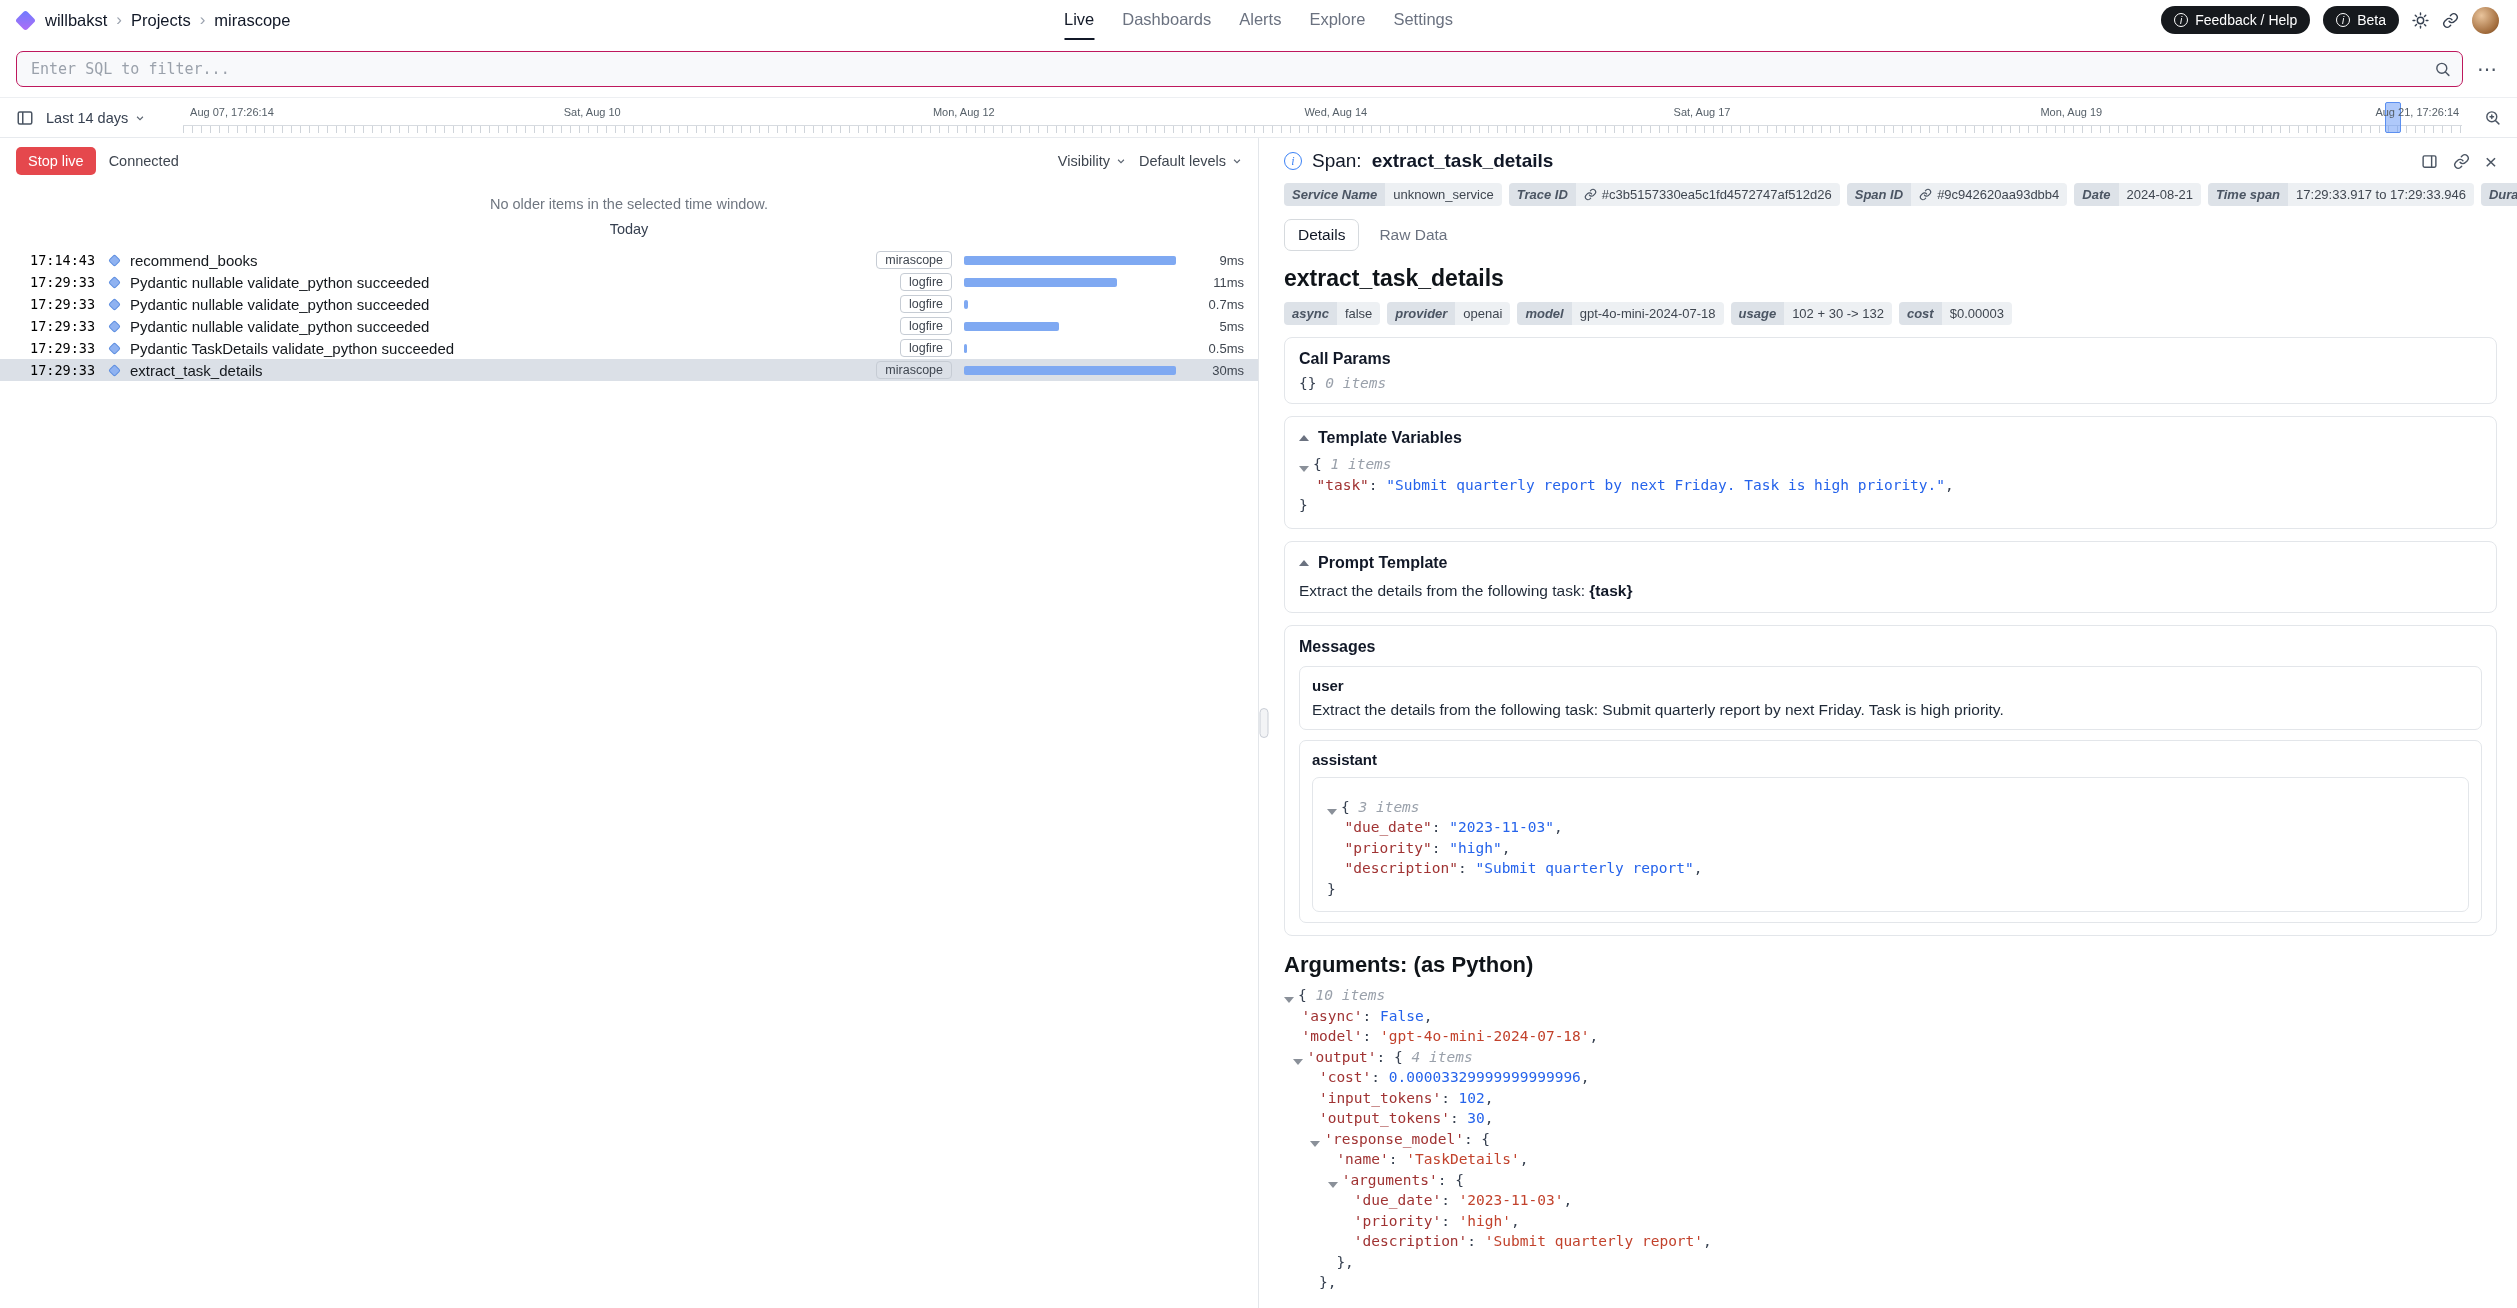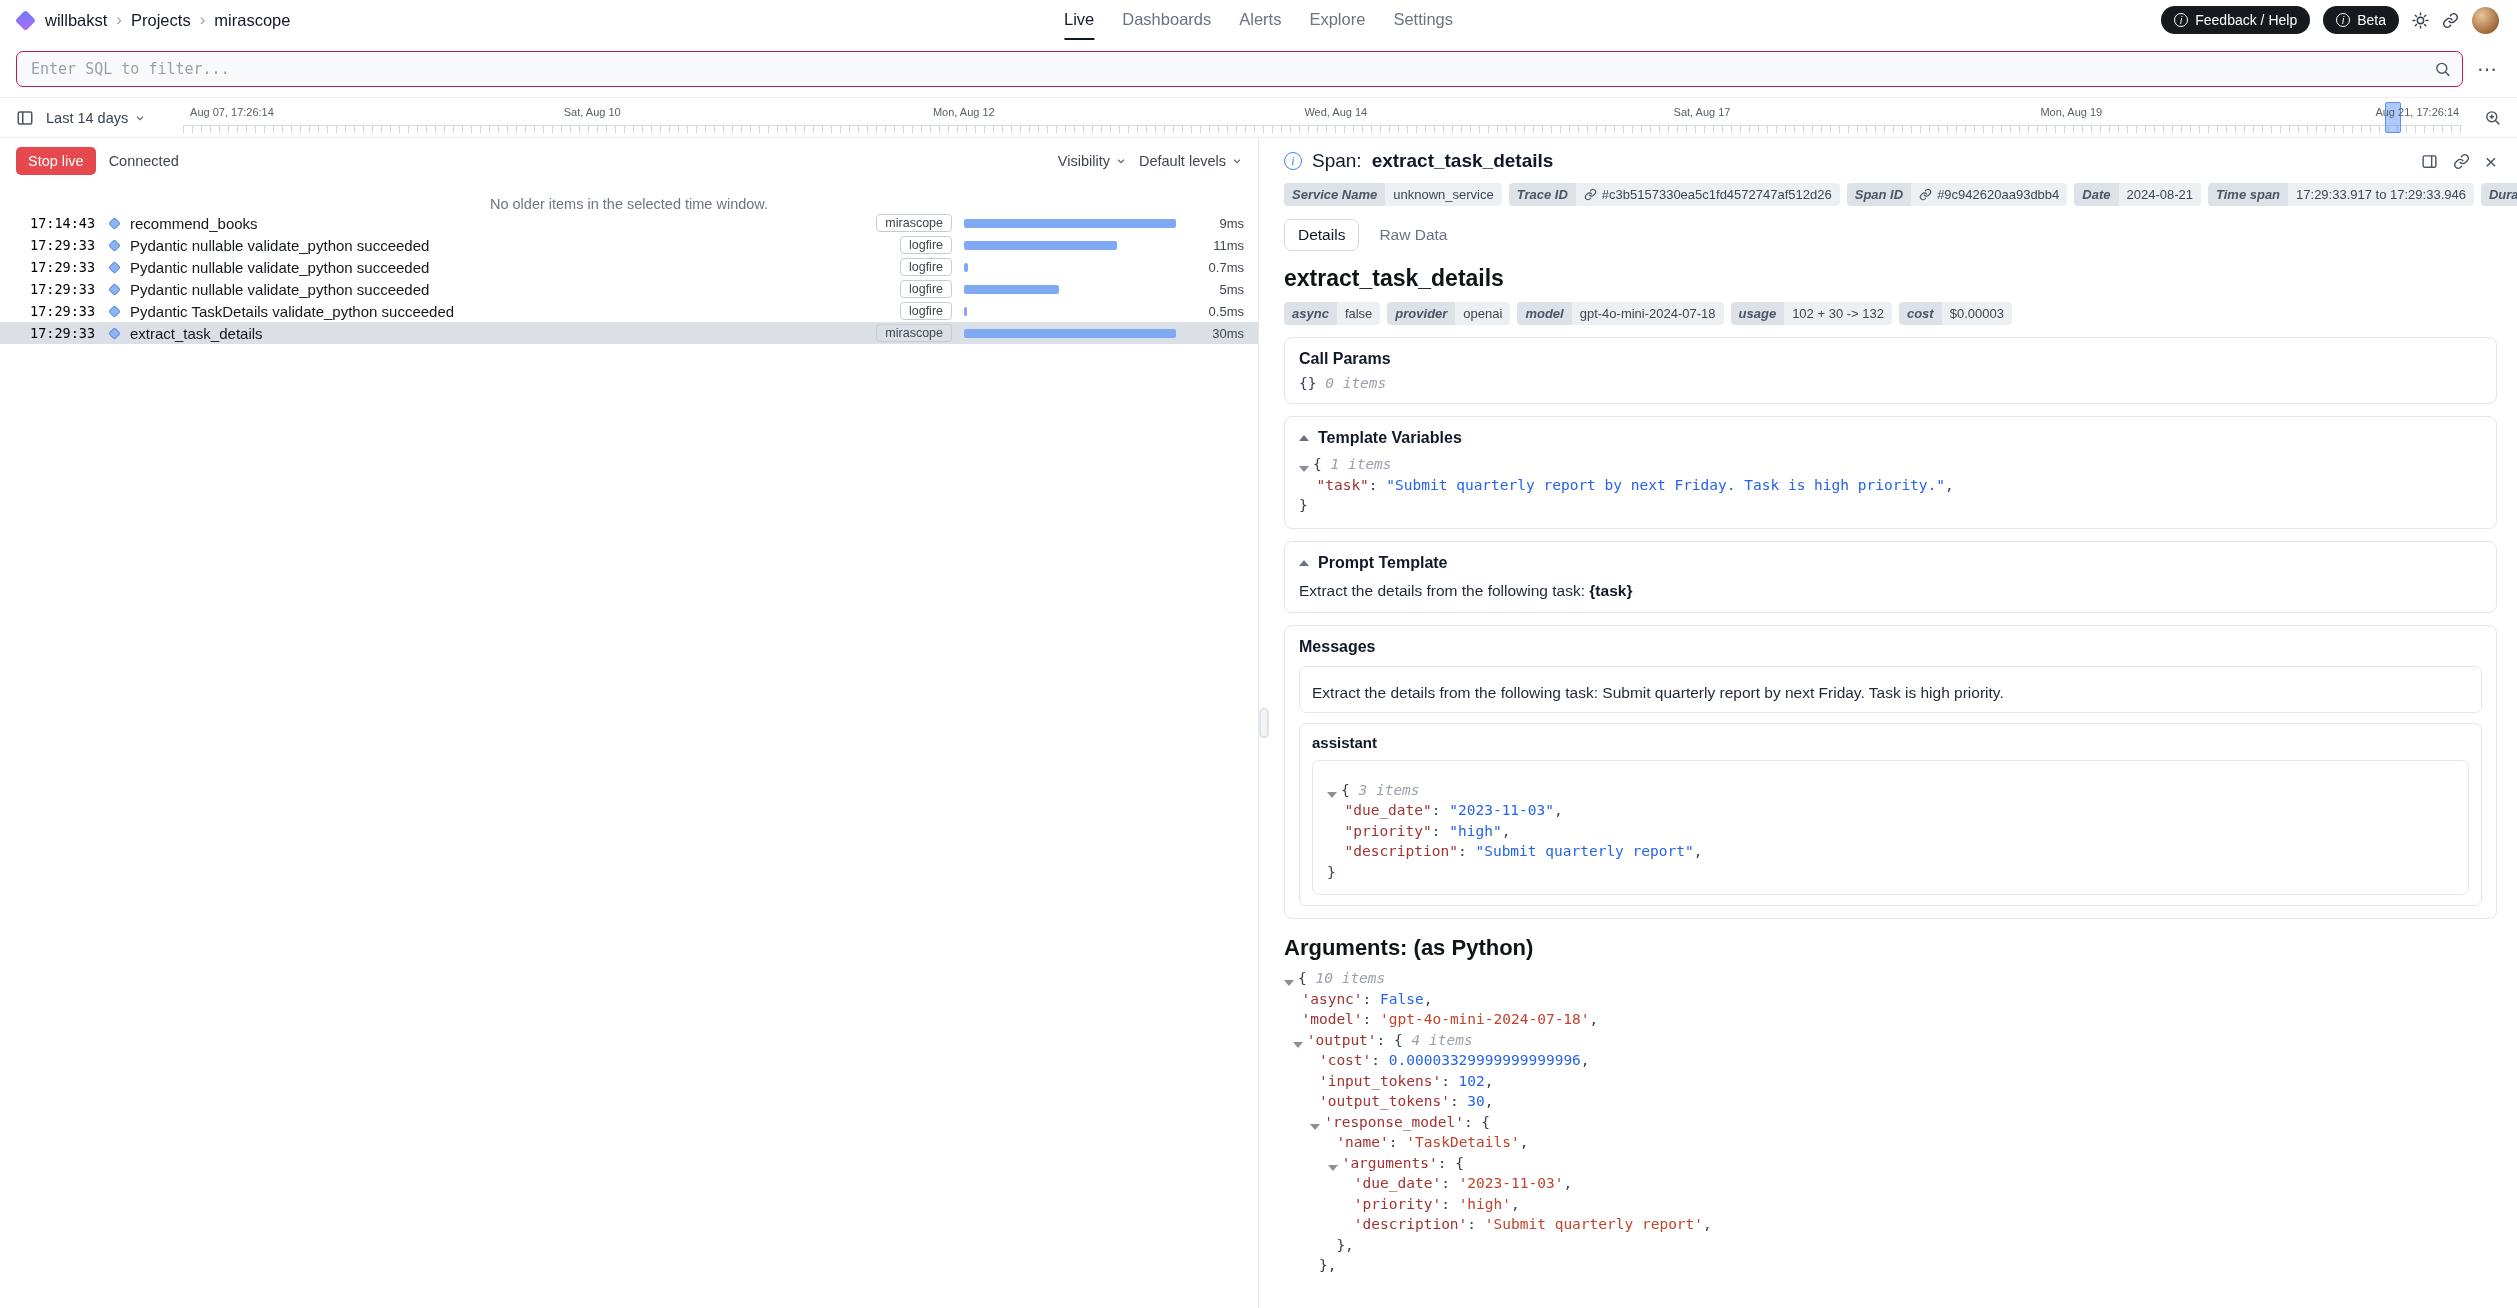--- a/index.html
+++ b/index.html
@@ -236,20 +236,21 @@
           </svg>
       </span>
       <span class="dd">
         <span>Default levels</span>
         <svg width="10" height="10" viewBox="0 0 24 24" fill="none" stroke="#5b6470" stroke-width="2.6">
             <polyline points="5 9 12 16 19 9"></polyline>
           </svg>
       </span>
     </div>
     <div class="notice">No older items in the selected time window.</div>
+    <div class="day">Today</div>
     <div class="loglist">
         <div class="lrow">
           <span class="l-time">17:14:43</span>
           <span class="l-diamond"></span>
           <span class="l-label">recommend_books</span>
           <span class="l-tag">mirascope</span>
           <span class="l-track">
             <span class="l-bar" style="width: 100%;"></span>
           </span>
           <span class="l-dur">9ms</span>
@@ -409,20 +410,21 @@
       <div class="sec-header">
         <span class="caret-up"></span>
         <span class="card-title">Prompt Template</span>
       </div>
       <div class="pt-text"><span>Extract the details from the following task: </span><b>{task}</b></div>
     </div>
 
     <div class="card">
       <div class="card-title">Messages</div>
       <div class="msg-box">
+        <div class="msg-role">user</div>
         <div class="msg-text">Extract the details from the following task: Submit quarterly report by next Friday. Task is high priority.</div>
       </div>
       <div class="msg-box">
         <div class="msg-role">assistant</div>
         <div class="resp-box">
           <div class="code"><div class="cl"><span class="tok-car"></span><span class="tok-pn">{ </span><span class="tok-it">3 items</span></div><div class="cl"><span class="tok-pn">  </span><span class="tok-k">"due_date"</span><span class="tok-pn">: </span><span class="tok-s">"2023-11-03"</span><span class="tok-pn">,</span></div><div class="cl"><span class="tok-pn">  </span><span class="tok-k">"priority"</span><span class="tok-pn">: </span><span class="tok-s">"high"</span><span class="tok-pn">,</span></div><div class="cl"><span class="tok-pn">  </span><span class="tok-k">"description"</span><span class="tok-pn">: </span><span class="tok-s">"Submit quarterly report"</span><span class="tok-pn">,</span></div><div class="cl"><span class="tok-pn">}</span></div></div>
         </div>
       </div>
     </div>
 

